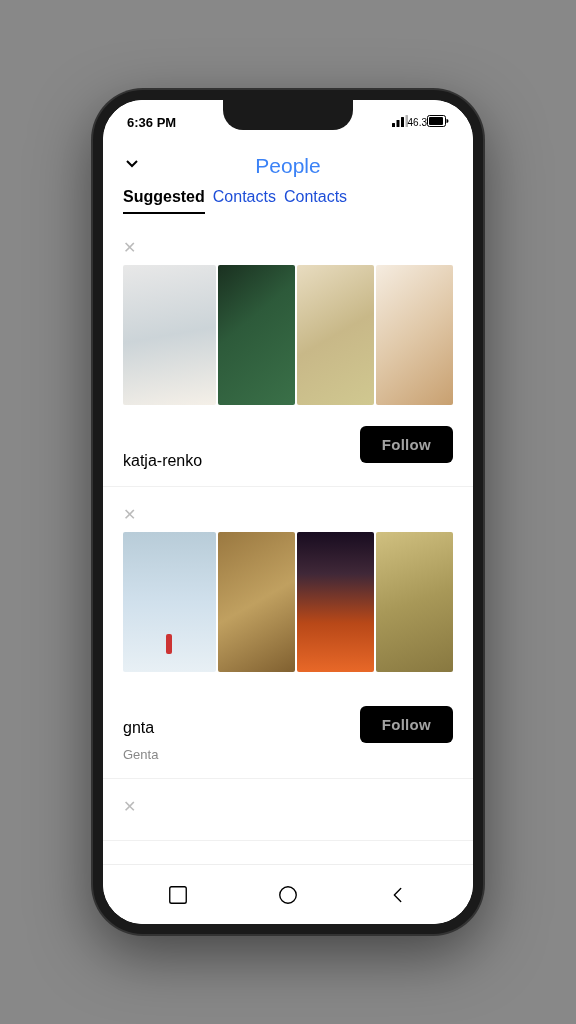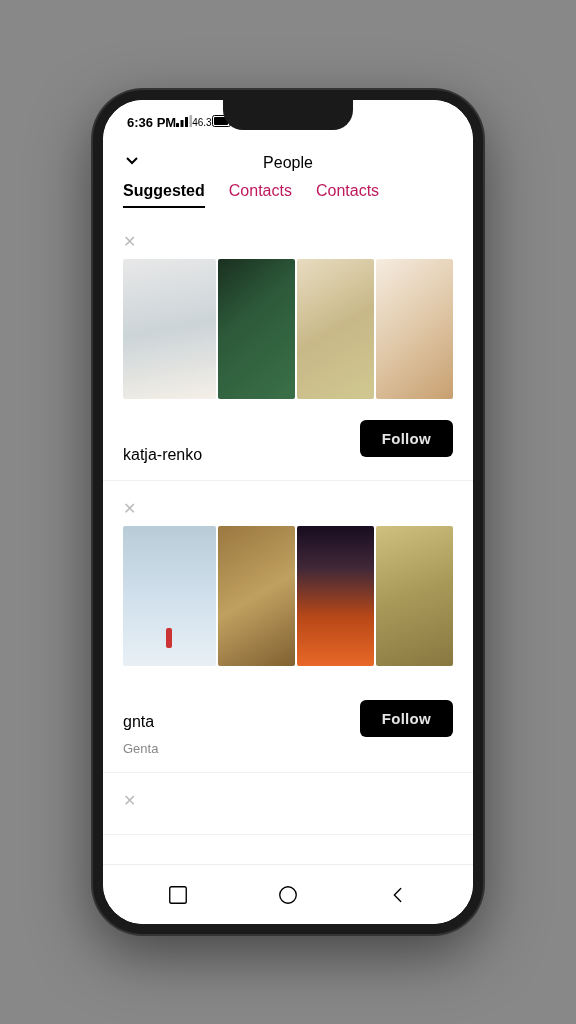--- a/index.html
+++ b/index.html
@@ -31,21 +31,21 @@
       overflow: hidden;
       display: flex;
       flex-direction: column;
     }
     
     .status-bar {
       height: 44px;
       background: #fff;
       display: flex;
       align-items: center;
-      justify-content: flex-start;
+      justify-content: space-between;
       padding: 0 24px;
       flex-shrink: 0;
     }
     .status-time {
       font-size: 13px;
       font-weight: 600;
       color: #000;
     }
     .status-icons {
       display: flex;
@@ -75,37 +75,37 @@
       flex-shrink: 0;
     }
     .header-back {
       position: absolute;
       left: 20px;
       font-size: 20px;
       color: #000;
       cursor: pointer;
     }
     .header-title {
-      font-size: 16px;
+      font-size: 21px;
       font-weight: 500;
-      color: #000000;
+      color: #3b82f6;
     }
     
     .tabs {
       display: flex;
       padding: 0 20px;
-      gap: 24px;
+      gap: 8px;
       margin-bottom: 8px;
       flex-shrink: 0;
     }
     .tab {
       font-size: 16px;
       padding-bottom: 6px;
       cursor: pointer;
-      color: #be185d;
+      color: #1d4ed8;
       font-weight: 400;
     }
     .tab.active {
       color: #000;
       font-weight: 700;
       border-bottom: 2px solid #000;
     }
     
     .content {
       flex: 1;
@@ -153,21 +153,21 @@
       color: #000;
       margin-top: 33px;
     }
     .user-subname {
       font-size: 13px;
       color: #888;
       margin-top: 10px;
     }
     .follow-btn {
       background: #000;
-      color: #e5e5e5;
+      color: #a3a3a3;
       border: none;
       padding: 10px 22px;
       font-size: 15px;
       font-weight: 600;
       border-radius: 6px;
       cursor: pointer;
       letter-spacing: 0.3px;
     }
     
     .bottom-nav {

